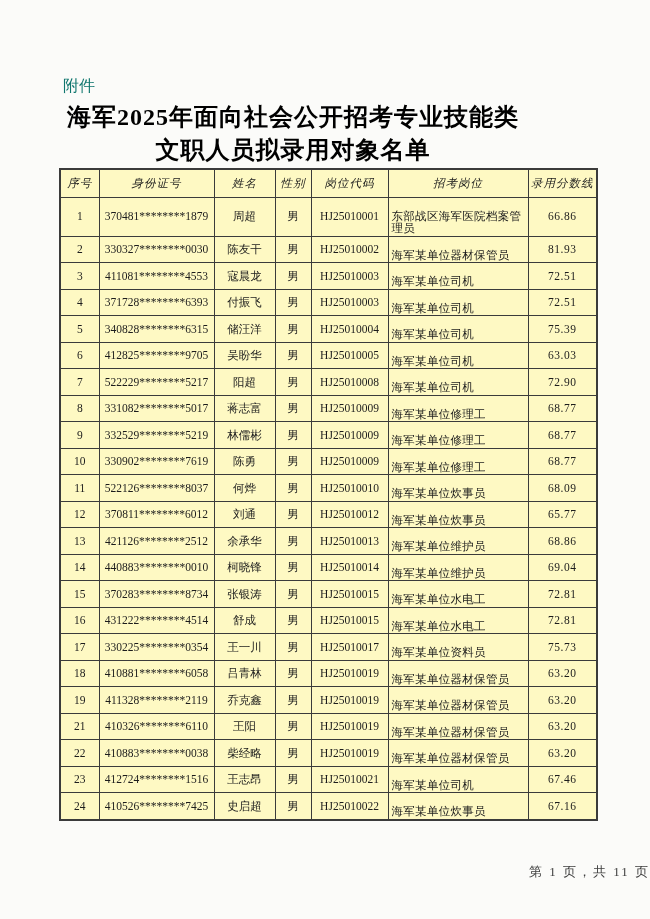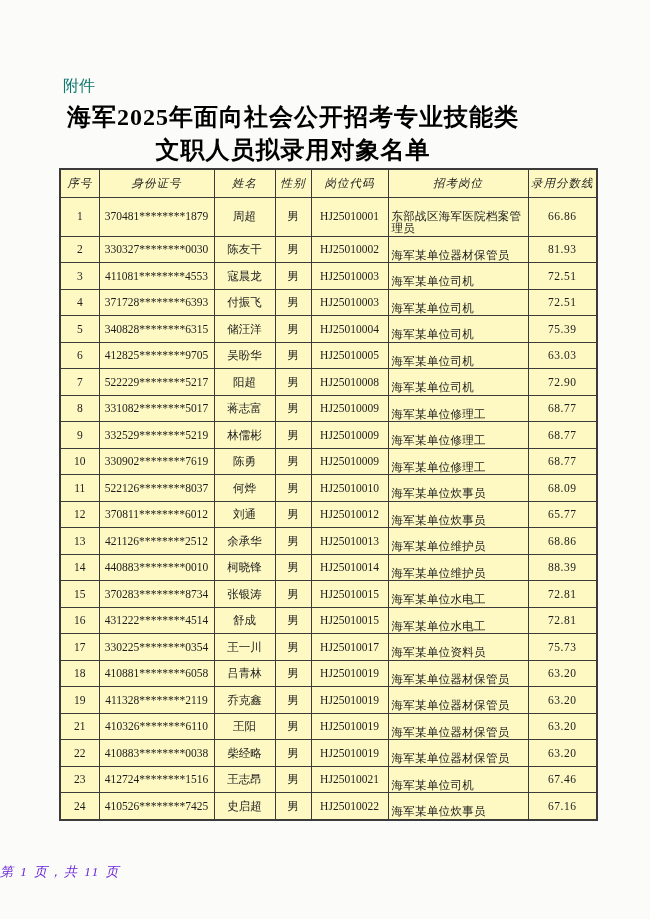--- a/index.html
+++ b/index.html
@@ -64,25 +64,24 @@
     text-align: left;
     padding: 12px 2px 1px 3px;
     letter-spacing: 0.3px;
   }
   table.roster td.c6 { letter-spacing: 0.5px; }
   .footer {
     position: absolute;
     left: 0;
     top: 863px;
     width: 650px;
-    text-align: left;
+    text-align: right;
     font-size: 13px;
     letter-spacing: 2px;
-    color: #6d28d9;
-    font-style: italic;
+    color: #404040;
   }
 </style>
 </head>
 <body>
 
 <div class="attachment">附件</div>
 
 <div class="title-block">
   <div>海军2025年面向社会公开招考专业技能类</div>
   <div>文职人员拟录用对象名单</div>
@@ -227,21 +226,21 @@
         <td class="c5">海军某单位维护员</td>
         <td class="c6">68.86</td>
       </tr>
       <tr>
         <td class="c0">14</td>
         <td class="c1">440883********0010</td>
         <td class="c2">柯晓锋</td>
         <td class="c3">男</td>
         <td class="c4">HJ25010014</td>
         <td class="c5">海军某单位维护员</td>
-        <td class="c6">88.39</td>
+        <td class="c6">69.04</td>
       </tr>
       <tr>
         <td class="c0">15</td>
         <td class="c1">370283********8734</td>
         <td class="c2">张银涛</td>
         <td class="c3">男</td>
         <td class="c4">HJ25010015</td>
         <td class="c5">海军某单位水电工</td>
         <td class="c6">72.81</td>
       </tr>

